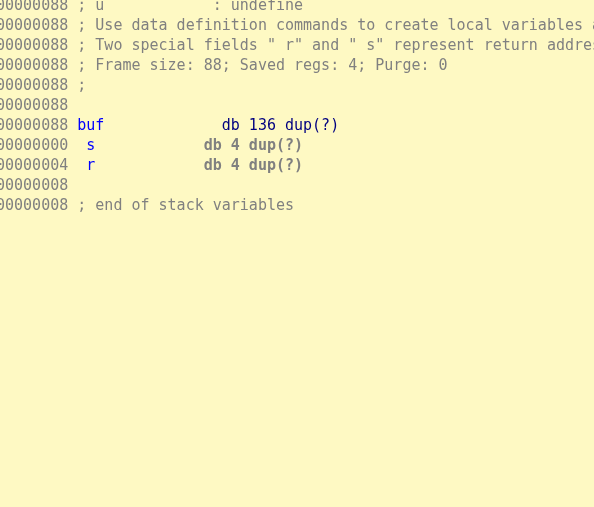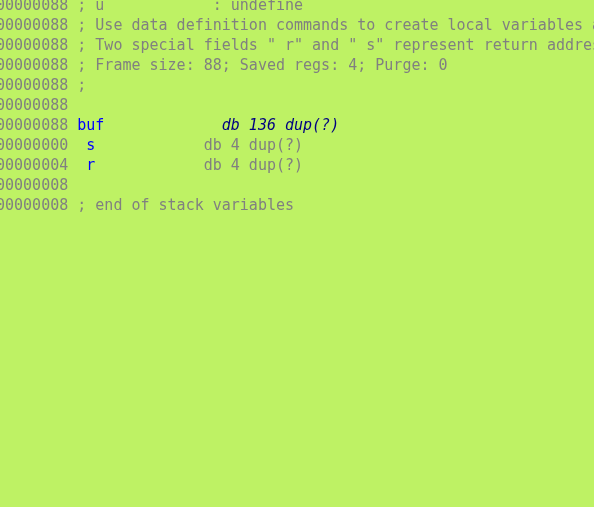--- a/index.html
+++ b/index.html
@@ -11,21 +11,21 @@
     width: 594px;
     height: 507px;
     overflow: hidden;
     font-family: "DejaVu Sans Mono", "Liberation Mono", monospace;
   }
 
   #disasm-view {
     position: relative;
     width: 594px;
     height: 507px;
-    background: #bef264;
+    background: #fef9c3;
     overflow: hidden;
   }
 
   
   #listing {
     position: absolute;
     left: -4px;
     top: -5px;
     width: 1100px;
     white-space: pre;
@@ -63,26 +63,26 @@
   }
 
   .name-plain {
     color: #0000ff;
     white-space: pre;
   }
 
   .op-hi {
     color: #000080;
     white-space: pre;
-    font-style: italic;
   }
 
   .op-lo {
     color: #808080;
     white-space: pre;
+    font-weight: bold;
   }
 </style>
 </head>
 <body>
 
 <div id="disasm-view">
   <div id="listing"><div class="row"><span class="addr">00000088</span><span class="gap"> </span><span class="cmt">; u            : undefine</span></div><div class="row"><span class="addr">00000088</span><span class="gap"> </span><span class="cmt">; Use data definition commands to create local variables a</span></div><div class="row"><span class="addr">00000088</span><span class="gap"> </span><span class="cmt">; Two special fields " r" and " s" represent return addres</span></div><div class="row"><span class="addr">00000088</span><span class="gap"> </span><span class="cmt">; Frame size: 88; Saved regs: 4; Purge: 0</span></div><div class="row"><span class="addr">00000088</span><span class="gap"> </span><span class="cmt">;</span></div><div class="row"><span class="addr">00000088</span><span class="gap"> </span><span class="gap"></span></div><div class="row"><span class="addr">00000088</span><span class="gap"> </span><span class="name">buf</span><span class="gap">             </span><span class="op-hi">db 136 dup(?)</span></div><div class="row"><span class="addr">00000000</span><span class="gap"> </span><span class="name-plain"> s</span><span class="gap">            </span><span class="op-lo">db 4 dup(?)</span></div><div class="row"><span class="addr">00000004</span><span class="gap"> </span><span class="name-plain"> r</span><span class="gap">            </span><span class="op-lo">db 4 dup(?)</span></div><div class="row"><span class="addr">00000008</span><span class="gap"> </span><span class="gap"></span></div><div class="row"><span class="addr">00000008</span><span class="gap"> </span><span class="cmt">; end of stack variables</span></div></div>
 </div>
 
 </body></html>

